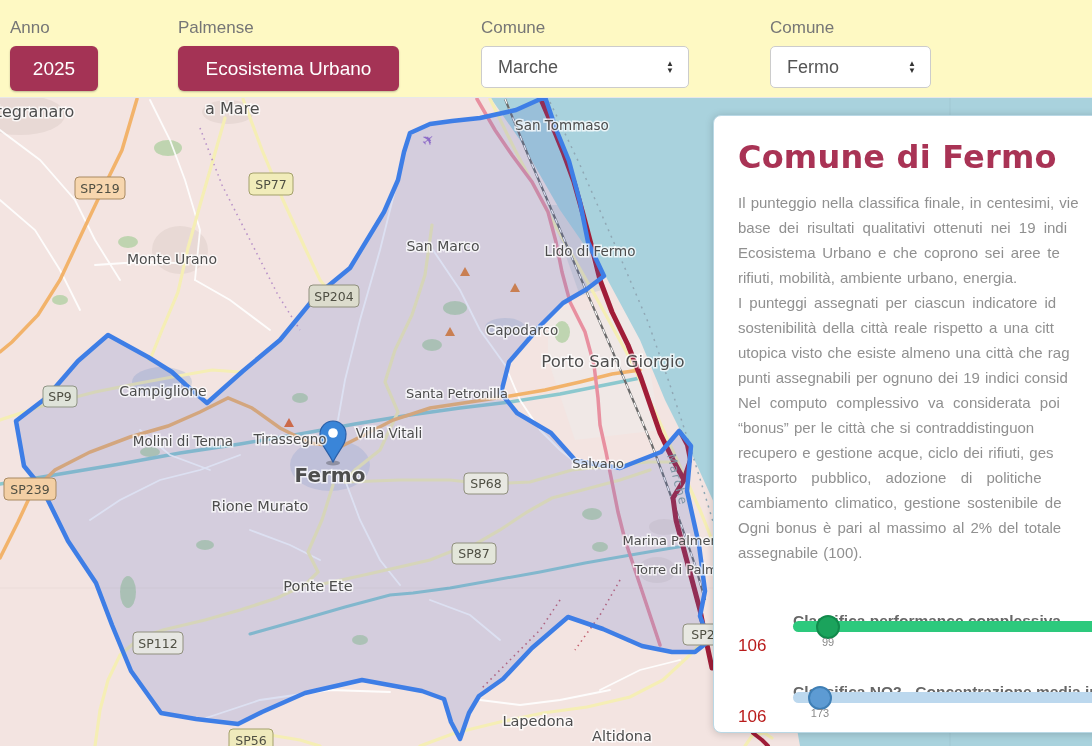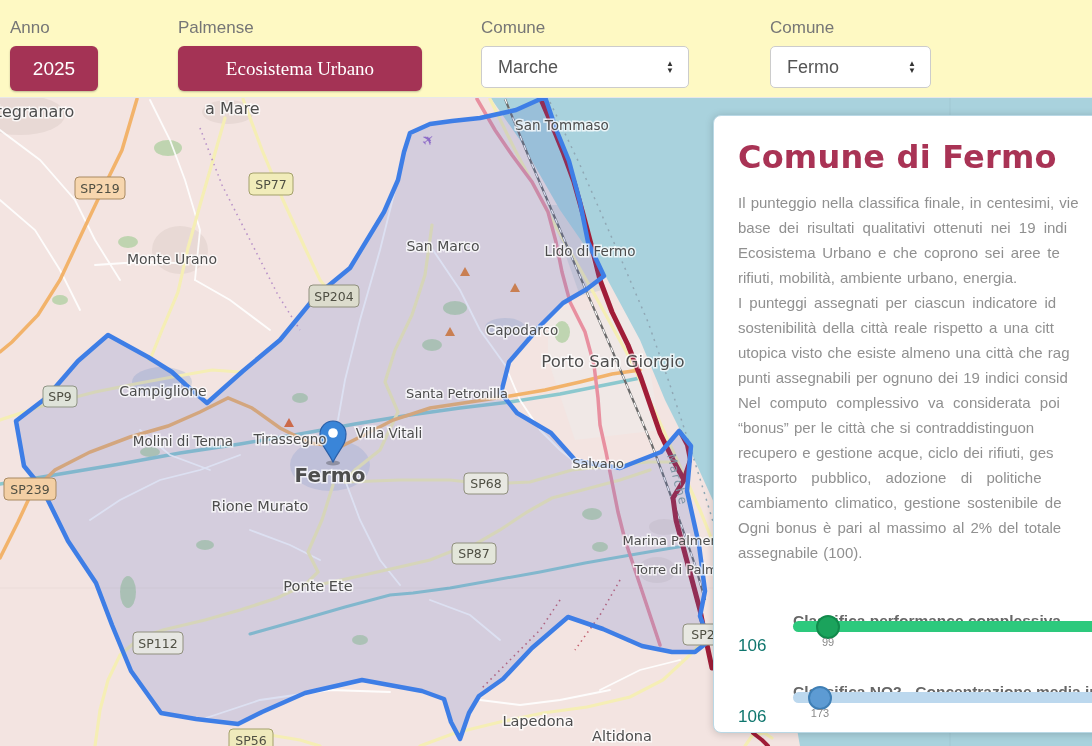--- a/index.html
+++ b/index.html
@@ -44,34 +44,34 @@
   .desc div:nth-child(13){word-spacing:2.5px}
   .desc div:nth-child(14){word-spacing:2px}
 
   .slider-block{position:absolute;left:24px;right:0;height:62px;}
   .sb1{top:480px;} .sb2{top:551px;}
   .s-label{position:absolute;left:55px;top:16px;font-size:15.5px;font-weight:bold;color:#666;
            white-space:nowrap;text-align:center;}
   .s-track{position:absolute;left:55px;right:6px;top:25px;height:11px;border-radius:6px;cursor:pointer;}
   .s-handle{position:absolute;top:50%;transform:translateY(-50%);width:24px;height:24px;
             border-radius:50%;box-sizing:border-box;cursor:grab;}
-  .s-min{position:absolute;left:0;top:40px;font-size:17px;color:#0f766e;}
+  .s-min{position:absolute;left:0;top:40px;font-size:17px;color:#b91c1c;}
   .s-val{position:absolute;top:40px;width:40px;text-align:center;font-size:11px;color:#8a8a8a;}
 </style>
 </head>
 <body>
 
 <div class="topbar">
   <div class="fgroup" style="left:10px;">
     <div class="flabel">Anno</div>
     <button class="fbtn" style="width:88px;">2025</button>
   </div>
   <div class="fgroup" style="left:178px;">
     <div class="flabel">Palmense</div>
-    <button class="fbtn" style="width:244px;font-family:Liberation Serif, serif;">Ecosistema Urbano</button>
+    <button class="fbtn" style="width:221px;">Ecosistema Urbano</button>
   </div>
   <div class="fgroup" style="left:481px;">
     <div class="flabel">Comune</div>
     <div class="fselect" style="width:208px;box-sizing:border-box;">
       <span>Marche</span>
       <span class="arrows">
           <i>▲</i>
           <i>▼</i>
         </span>
     </div>

